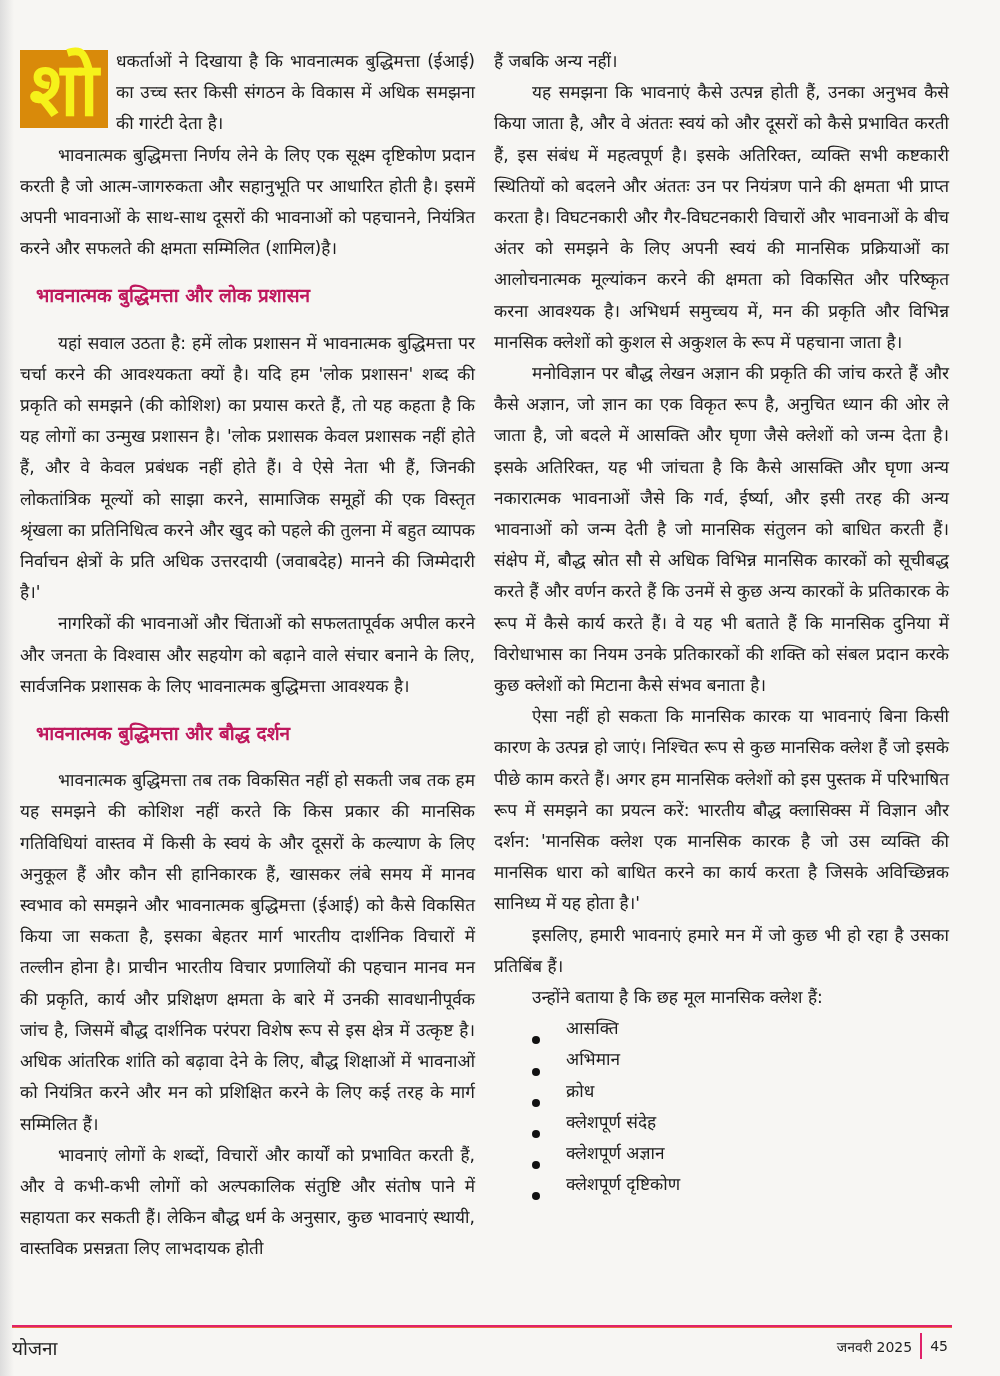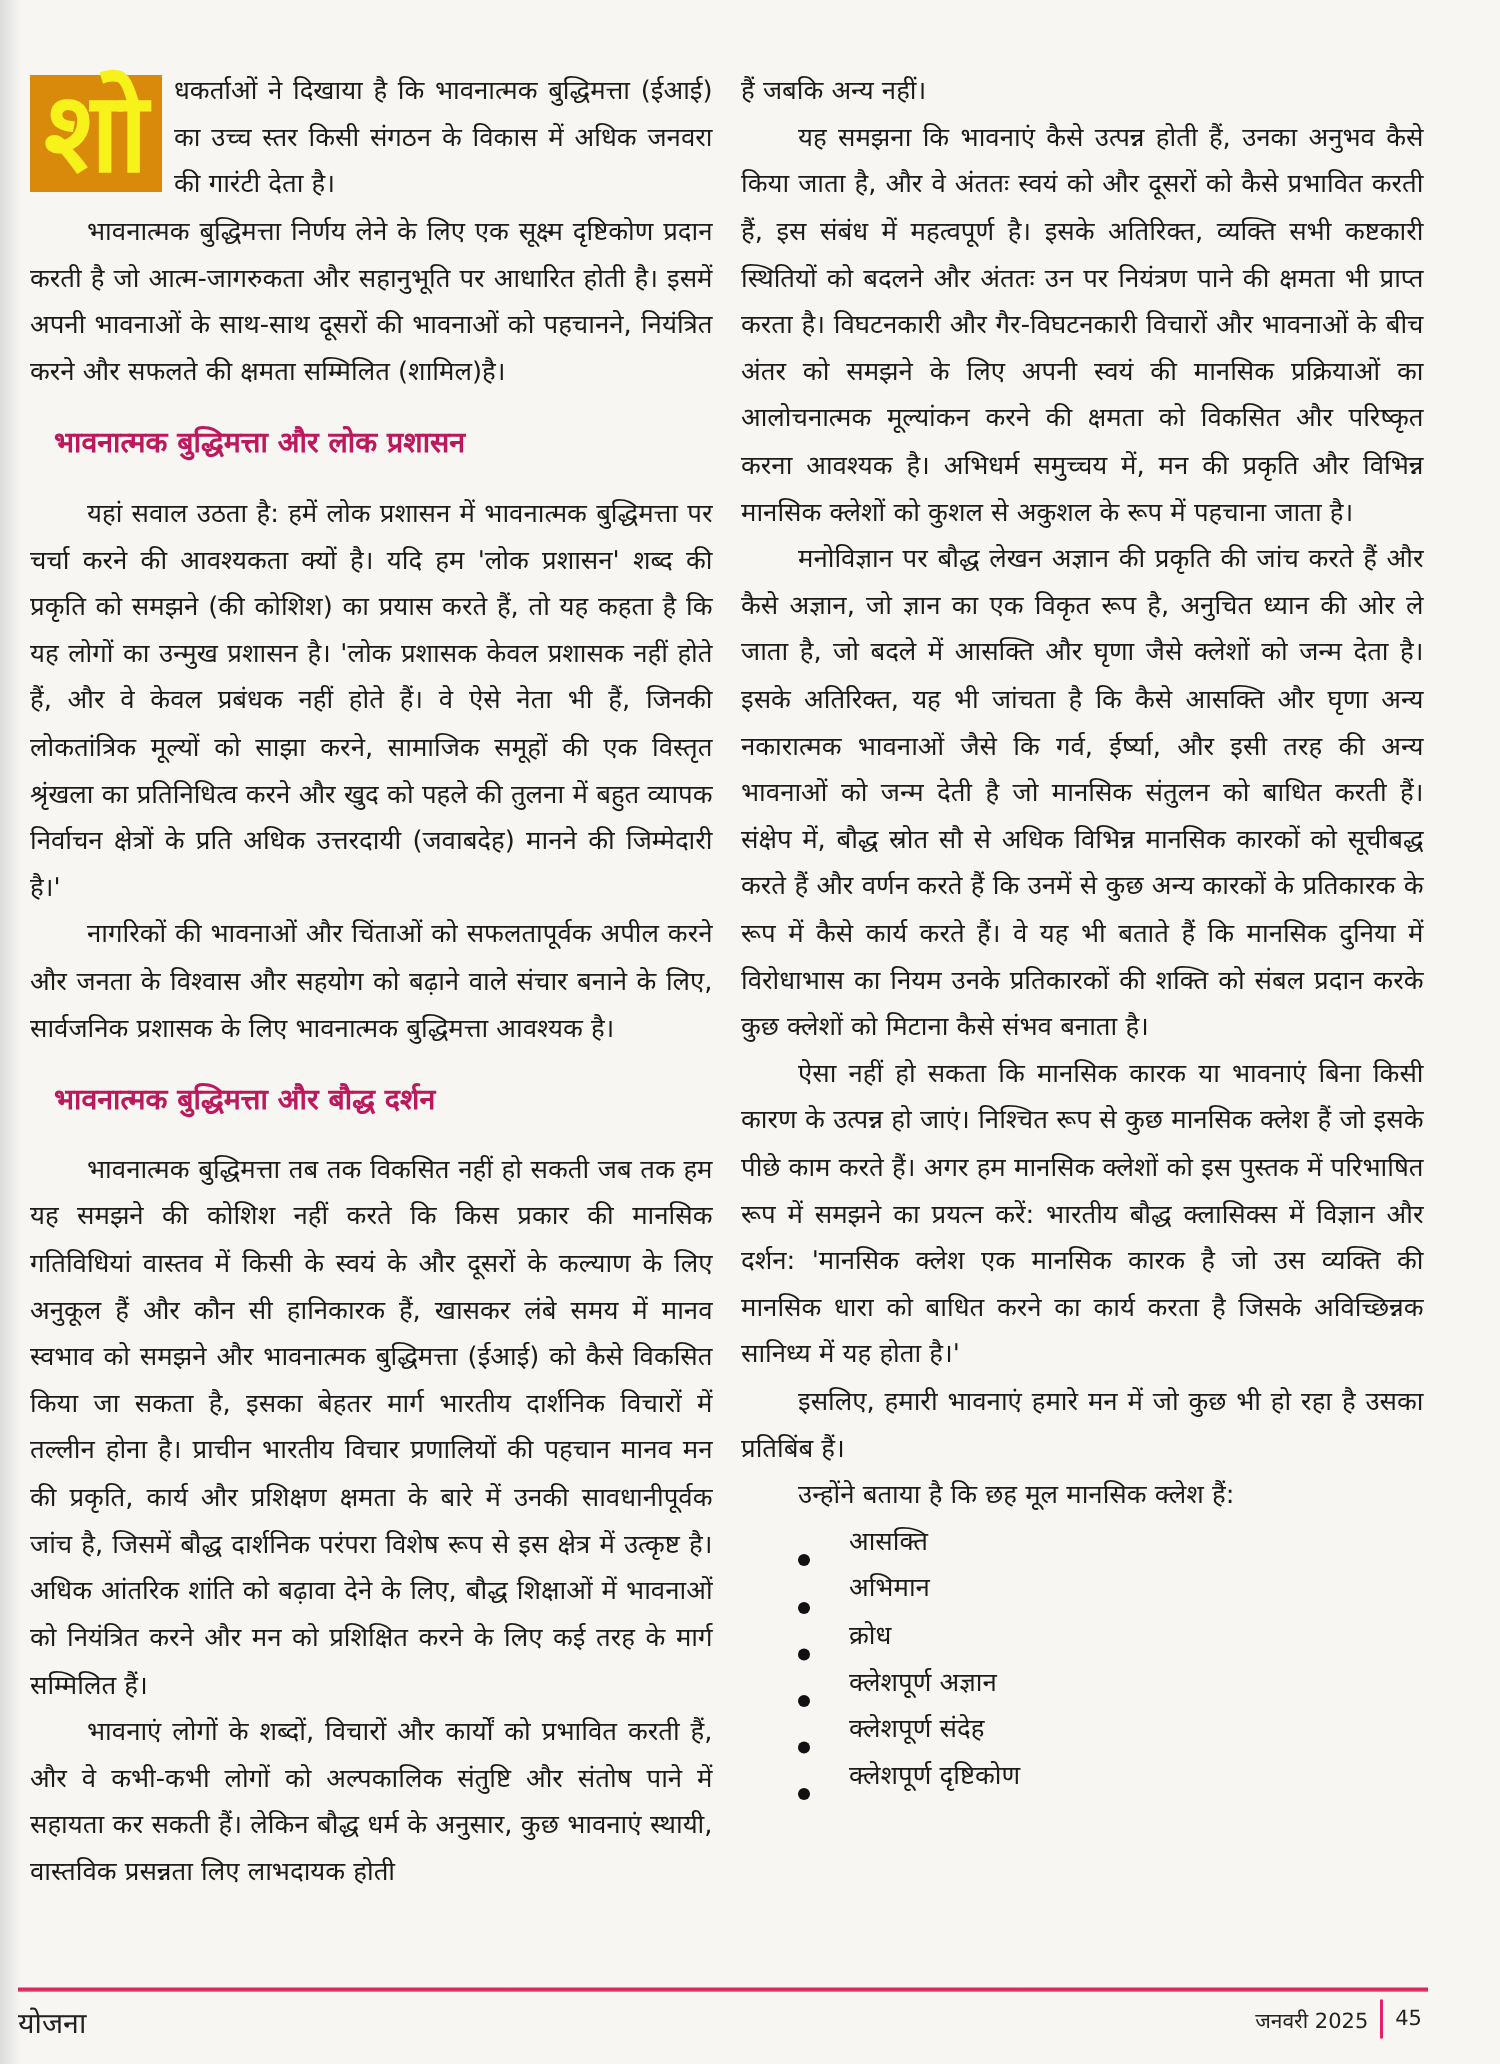--- a/index.html
+++ b/index.html
@@ -55,21 +55,21 @@
     width: 2px; height: 26px; background: #e0226a; margin: 0 8px;
   }
 </style>
 </head>
 <body>
 
 <div class="page-shade"></div>
 
 <div class="col col-left">
   <div class="dropcap">शो</div>
-  <p>धकर्ताओं ने दिखाया है कि भावनात्मक बुद्धिमत्ता (ईआई) का उच्च स्तर किसी संगठन के विकास में अधिक जनवरा की गारंटी देता है।</p>
+  <p>धकर्ताओं ने दिखाया है कि भावनात्मक बुद्धिमत्ता (ईआई) का उच्च स्तर किसी संगठन के विकास में अधिक समझना की गारंटी देता है।</p>
   <p class="indent">भावनात्मक बुद्धिमत्ता निर्णय लेने के लिए एक सूक्ष्म दृष्टिकोण प्रदान करती है जो आत्म-जागरुकता और सहानुभूति पर आधारित होती है। इसमें अपनी भावनाओं के साथ-साथ दूसरों की भावनाओं को पहचानने, नियंत्रित करने और सफलते की क्षमता सम्मिलित (शामिल)है।</p>
   <h2 class="section-heading">भावनात्मक बुद्धिमत्ता और लोक प्रशासन</h2>
   <p class="indent">यहां सवाल उठता है: हमें लोक प्रशासन में भावनात्मक बुद्धिमत्ता पर चर्चा करने की आवश्यकता क्यों है। यदि हम 'लोक प्रशासन' शब्द की प्रकृति को समझने (की कोशिश) का प्रयास करते हैं, तो यह कहता है कि यह लोगों का उन्मुख प्रशासन है। 'लोक प्रशासक केवल प्रशासक नहीं होते हैं, और वे केवल प्रबंधक नहीं होते हैं। वे ऐसे नेता भी हैं, जिनकी लोकतांत्रिक मूल्यों को साझा करने, सामाजिक समूहों की एक विस्तृत श्रृंखला का प्रतिनिधित्व करने और खुद को पहले की तुलना में बहुत व्यापक निर्वाचन क्षेत्रों के प्रति अधिक उत्तरदायी (जवाबदेह) मानने की जिम्मेदारी है।'</p>
   <p class="indent">नागरिकों की भावनाओं और चिंताओं को सफलतापूर्वक अपील करने और जनता के विश्वास और सहयोग को बढ़ाने वाले संचार बनाने के लिए, सार्वजनिक प्रशासक के लिए भावनात्मक बुद्धिमत्ता आवश्यक है।</p>
   <h2 class="section-heading">भावनात्मक बुद्धिमत्ता और बौद्ध दर्शन</h2>
   <p class="indent">भावनात्मक बुद्धिमत्ता तब तक विकसित नहीं हो सकती जब तक हम यह समझने की कोशिश नहीं करते कि किस प्रकार की मानसिक गतिविधियां वास्तव में किसी के स्वयं के और दूसरों के कल्याण के लिए अनुकूल हैं और कौन सी हानिकारक हैं, खासकर लंबे समय में मानव स्वभाव को समझने और भावनात्मक बुद्धिमत्ता (ईआई) को कैसे विकसित किया जा सकता है, इसका बेहतर मार्ग भारतीय दार्शनिक विचारों में तल्लीन होना है। प्राचीन भारतीय विचार प्रणालियों की पहचान मानव मन की प्रकृति, कार्य और प्रशिक्षण क्षमता के बारे में उनकी सावधानीपूर्वक जांच है, जिसमें बौद्ध दार्शनिक परंपरा विशेष रूप से इस क्षेत्र में उत्कृष्ट है। अधिक आंतरिक शांति को बढ़ावा देने के लिए, बौद्ध शिक्षाओं में भावनाओं को नियंत्रित करने और मन को प्रशिक्षित करने के लिए कई तरह के मार्ग सम्मिलित हैं।</p>
   <p class="indent">भावनाएं लोगों के शब्दों, विचारों और कार्यों को प्रभावित करती हैं, और वे कभी-कभी लोगों को अल्पकालिक संतुष्टि और संतोष पाने में सहायता कर सकती हैं। लेकिन बौद्ध धर्म के अनुसार, कुछ भावनाएं स्थायी, वास्तविक प्रसन्नता लिए लाभदायक होती</p>
 </div>
 
 <div class="col col-right">
@@ -87,25 +87,25 @@
     <li>
         <span class="bullet"></span>
         <span>अभिमान</span>
       </li>
     <li>
         <span class="bullet"></span>
         <span>क्रोध</span>
       </li>
     <li>
         <span class="bullet"></span>
-        <span>क्लेशपूर्ण अज्ञान</span>
+        <span>क्लेशपूर्ण संदेह</span>
       </li>
     <li>
         <span class="bullet"></span>
-        <span>क्लेशपूर्ण संदेह</span>
+        <span>क्लेशपूर्ण अज्ञान</span>
       </li>
     <li>
         <span class="bullet"></span>
         <span>क्लेशपूर्ण दृष्टिकोण</span>
       </li>
   </ul>
 </div>
 
 <div class="footer-rule"></div>
 <div class="footer-left">योजना</div>

